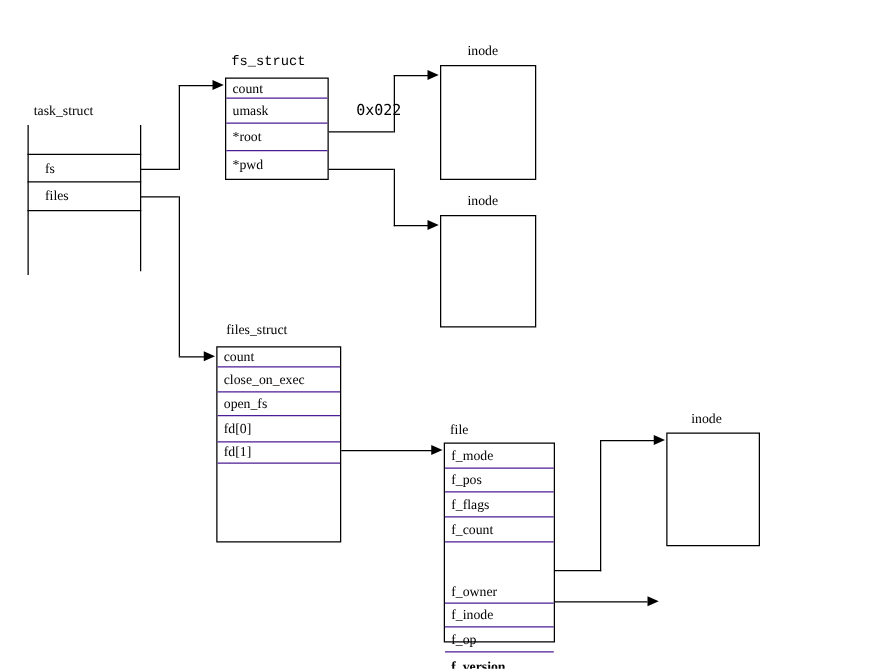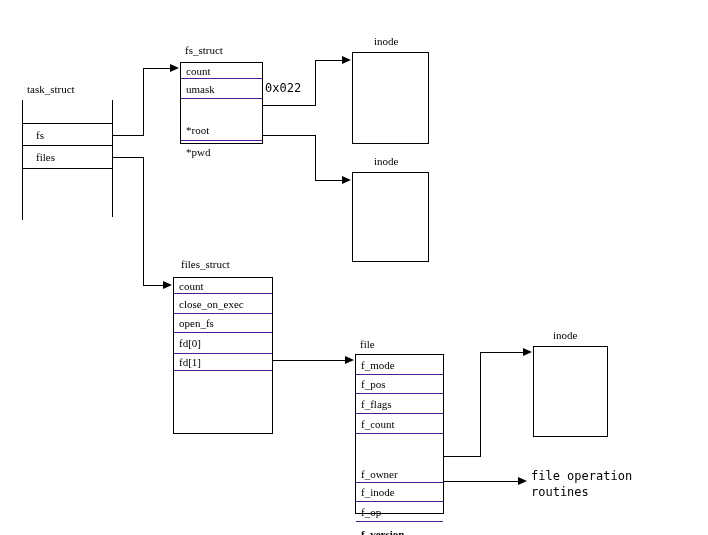--- a/index.html
+++ b/index.html
@@ -1,20 +1,20 @@
 <!DOCTYPE html>
 <html><head>
 <meta charset="utf-8">
 <style>
   html,body{margin:0;padding:0;}
   body{background:#ffffff;}
   .canvas{position:relative;width:708px;height:535px;background:#ffffff;overflow:hidden;}
   .label{position:absolute;color:#000;white-space:pre;}
   .serif{font:11px "Liberation Serif", serif;}
-  .mono{font:12px "DejaVu Sans Mono", monospace;}
+  .mono{font:12px "DejaVu Sans Mono", monospace;margin-left:20px;}
   .hline{position:absolute;height:1px;background:#000;}
   .vline{position:absolute;width:1px;background:#000;}
   .arrow-right{position:absolute;width:0;height:0;
     border-top:4px solid transparent;border-bottom:4px solid transparent;
     border-left:9px solid #000;}
   .sbox{position:absolute;border:1px solid #000;background:#fff;box-sizing:border-box;}
   .srow{box-sizing:border-box;border-bottom:1px solid #4c1d95;display:flex;align-items:center;
     padding-left:5px;font:11px "Liberation Serif", serif;color:#000;overflow:hidden;}
   .srow:last-child{border-bottom:none;}
   .rowtext{position:absolute;display:flex;align-items:center;
@@ -37,25 +37,25 @@
   <div class="hline" style="left:112px;top:135px;width:31px;"></div>
   <div class="vline" style="left:143px;top:68px;height:68px;"></div>
   <div class="hline" style="left:143px;top:68px;width:28px;"></div>
   <div class="arrow-right" style="left:170px;top:64px;"></div>
 
   <div class="hline" style="left:112px;top:157px;width:31px;"></div>
   <div class="vline" style="left:143px;top:157px;height:128px;"></div>
   <div class="hline" style="left:143px;top:285px;width:21px;"></div>
   <div class="arrow-right" style="left:163px;top:281px;"></div>
 
-  <div class="label serif" style="left:185px;top:44px;">fs_struct</div>
+  <div class="label serif" style="left:185px;top:44px;font-family:Liberation Mono, monospace;">fs_struct</div>
   <div class="sbox" style="left:180px;top:62px;width:83px;height:82px;">
     <div class="srow" style="height:16px;">count</div>
     <div class="srow" style="height:20px;">umask</div>
-    <div class="srow" style="height:22px;margin-top:20px;">*root</div>
+    <div class="srow" style="height:22px;">*root</div>
     <div class="srow" style="height:22px;">*pwd</div>
   </div>
   <div class="label mono" style="left:265px;top:81px;">0x022</div>
 
   <div class="hline" style="left:263px;top:105px;width:52px;"></div>
   <div class="vline" style="left:315px;top:60px;height:46px;"></div>
   <div class="hline" style="left:315px;top:60px;width:28px;"></div>
   <div class="arrow-right" style="left:342px;top:56px;"></div>
 
   <div class="hline" style="left:263px;top:135px;width:52px;"></div>
@@ -97,16 +97,14 @@
   <div class="hline" style="left:444px;top:456px;width:37px;"></div>
   <div class="vline" style="left:480px;top:352px;height:105px;"></div>
   <div class="hline" style="left:480px;top:352px;width:44px;"></div>
   <div class="arrow-right" style="left:523px;top:348px;"></div>
 
   <div class="label serif" style="left:553px;top:329px;">inode</div>
   <div class="sbox" style="left:533px;top:346px;width:75px;height:91px;"></div>
 
   <div class="hline" style="left:444px;top:481px;width:74px;"></div>
   <div class="arrow-right" style="left:518px;top:477px;"></div>
-  <div class="label mono" style="left:531px;top:468px;line-height:16px;">file operation
-routines</div>
 
 </div>
 
 </body></html>

